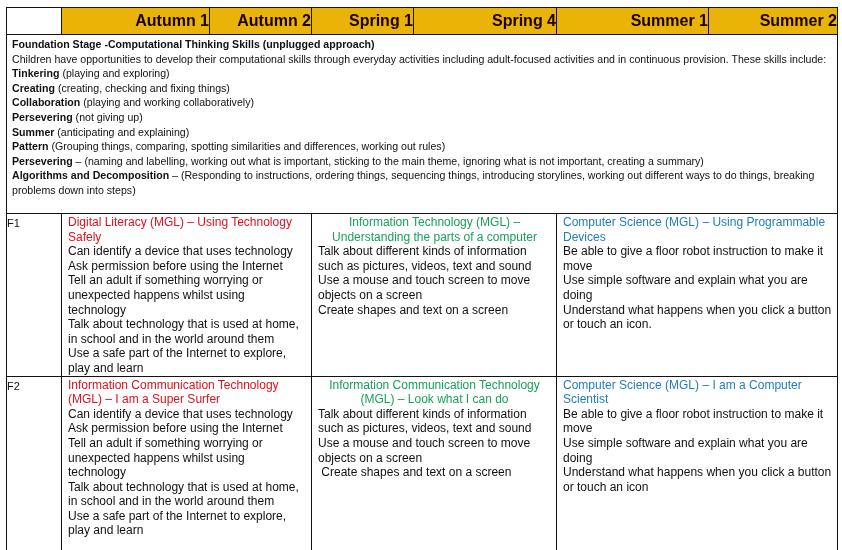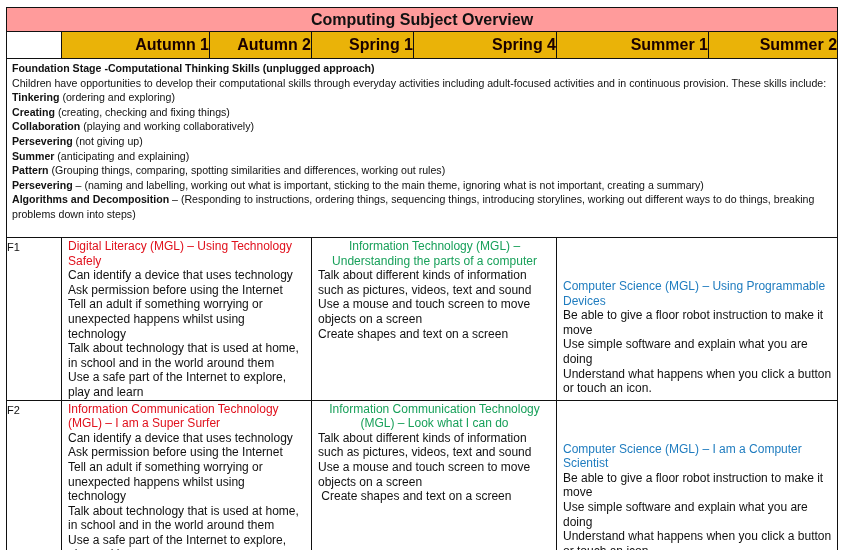--- a/index.html
+++ b/index.html
@@ -13,57 +13,54 @@
   .hdr { background: #eab308; height: 26px; text-align: right; vertical-align: middle !important;
          font-weight: bold; font-size: 16px; line-height: 26px; color: #1a0000; }
   .blank { background: #ffffff; }
   .foundation { height: 176px; font-size: 10.6px; line-height: 14.6px; padding: 2px 0 0 5px !important; margin-top: 32px; }
   .foundation .ftitle { font-weight: bold; }
   .foundation b { font-weight: bold; }
   .label-cell { text-align: left; font-size: 11px; line-height: 14.6px; padding-top: 2px !important; }
   .content { font-size: 12px; line-height: 14.6px; padding: 1px 5px 0 6px !important; }
   .t-red { color: #e0101c; }
   .t-green { color: #18a05a; text-align: center; }
-  .t-blue { color: #1f7cbf; margin-top: 40px; }
+  .t-blue { color: #1f7cbf; }
   .row-f1 td { height: 130px; }
   .row-f2 td { height: 172px; }
   .line { display: block; }
 </style>
 </head>
 <body>
 
 <table class="overview">
   <colgroup>
     <col style="width:55px">
     <col style="width:148px">
     <col style="width:102px">
     <col style="width:102px">
     <col style="width:143px">
     <col style="width:152px">
     <col style="width:129px">
   </colgroup>
   <tbody>
-      <tr>
-    <td colspan="7" class="title-cell">Computing Subject Overview</td>
-  </tr>
   <tr>
     <td class="blank"></td>
     <td class="hdr">Autumn 1</td>
     <td class="hdr">Autumn 2</td>
     <td class="hdr">Spring 1</td>
     <td class="hdr">Spring 4</td>
     <td class="hdr">Summer 1</td>
     <td class="hdr">Summer 2</td>
   </tr>
   <tr>
     <td colspan="7" class="foundation">
       <span class="line ftitle">Foundation Stage -Computational Thinking Skills (unplugged approach)</span>
       <span class="line">Children have opportunities to develop their computational skills through everyday activities including adult-focused activities and in continuous provision. These skills include:</span>
       <div id="skills-list">
-            <span class="line"><b>Tinkering</b><span> (ordering and exploring)</span></span>
+            <span class="line"><b>Tinkering</b><span> (playing and exploring)</span></span>
             <span class="line"><b>Creating</b><span> (creating, checking and fixing things)</span></span>
             <span class="line"><b>Collaboration</b><span> (playing and working collaboratively)</span></span>
             <span class="line"><b>Persevering</b><span> (not giving up)</span></span>
             <span class="line"><b>Summer</b><span> (anticipating and explaining)</span></span>
             <span class="line"><b>Pattern</b><span> (Grouping things, comparing, spotting similarities and differences, working out rules)</span></span>
             <span class="line"><b>Persevering</b><span> – (naming and labelling, working out what is important, sticking to the main theme, ignoring what is not important, creating a summary)</span></span>
             <span class="line"><b>Algorithms and Decomposition</b><span> – (Responding to instructions, ordering things, sequencing things, introducing storylines, working out different ways to do things, breaking problems down into steps)</span></span>
           </div>
     </td>
   </tr>

